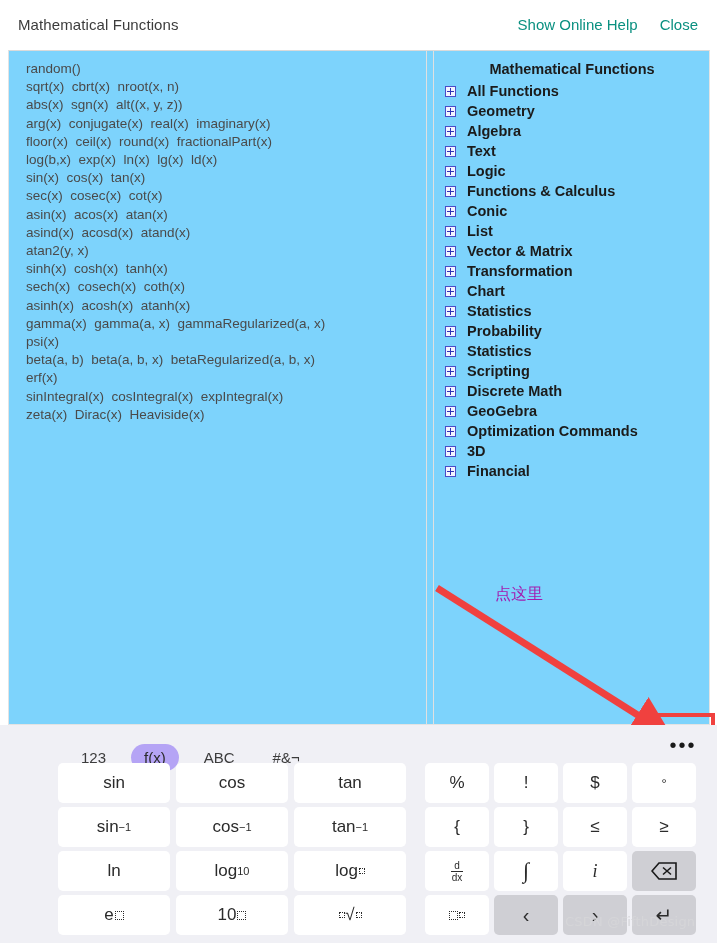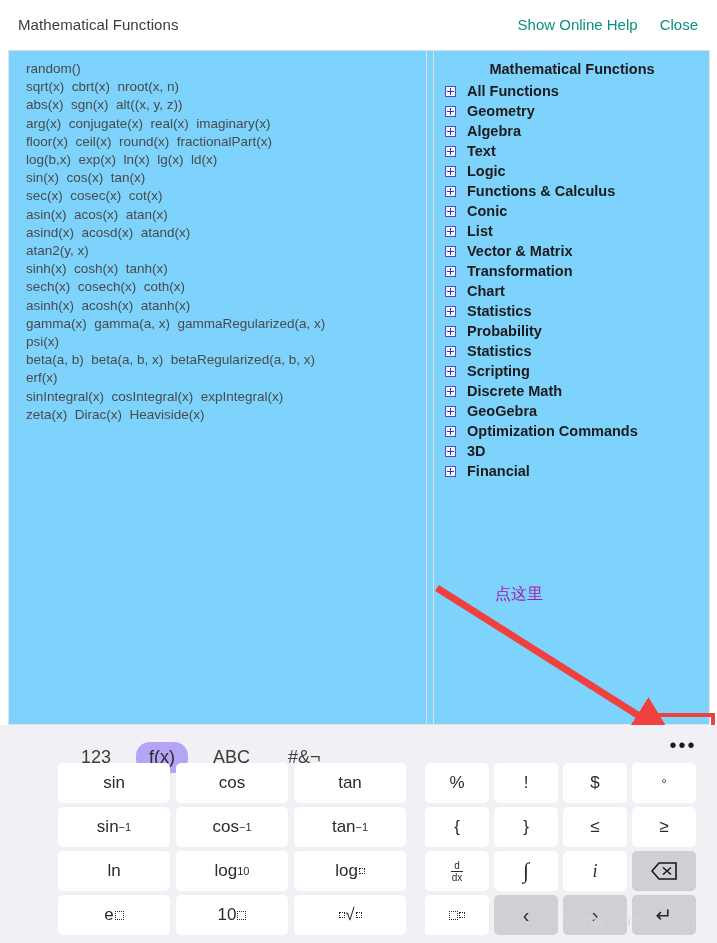--- a/index.html
+++ b/index.html
@@ -160,21 +160,21 @@
   .kb-tabs {
     position: absolute;
     left: 0; top: 0;
     height: 38px;
     display: flex;
     align-items: center;
     padding-left: 68px;
     gap: 0px;
   }
   .kb-tab {
-    font-size: 18px;
+    font-size: 15px;
     color: #3c3c3c;
     padding: 5px 13px;
     border-radius: 14px;
     cursor: pointer;
     white-space: nowrap;
     margin-right: 12px;
     margin-top: 27px;
   }
   .kb-tab.active {
     background: #b5a4f5;

